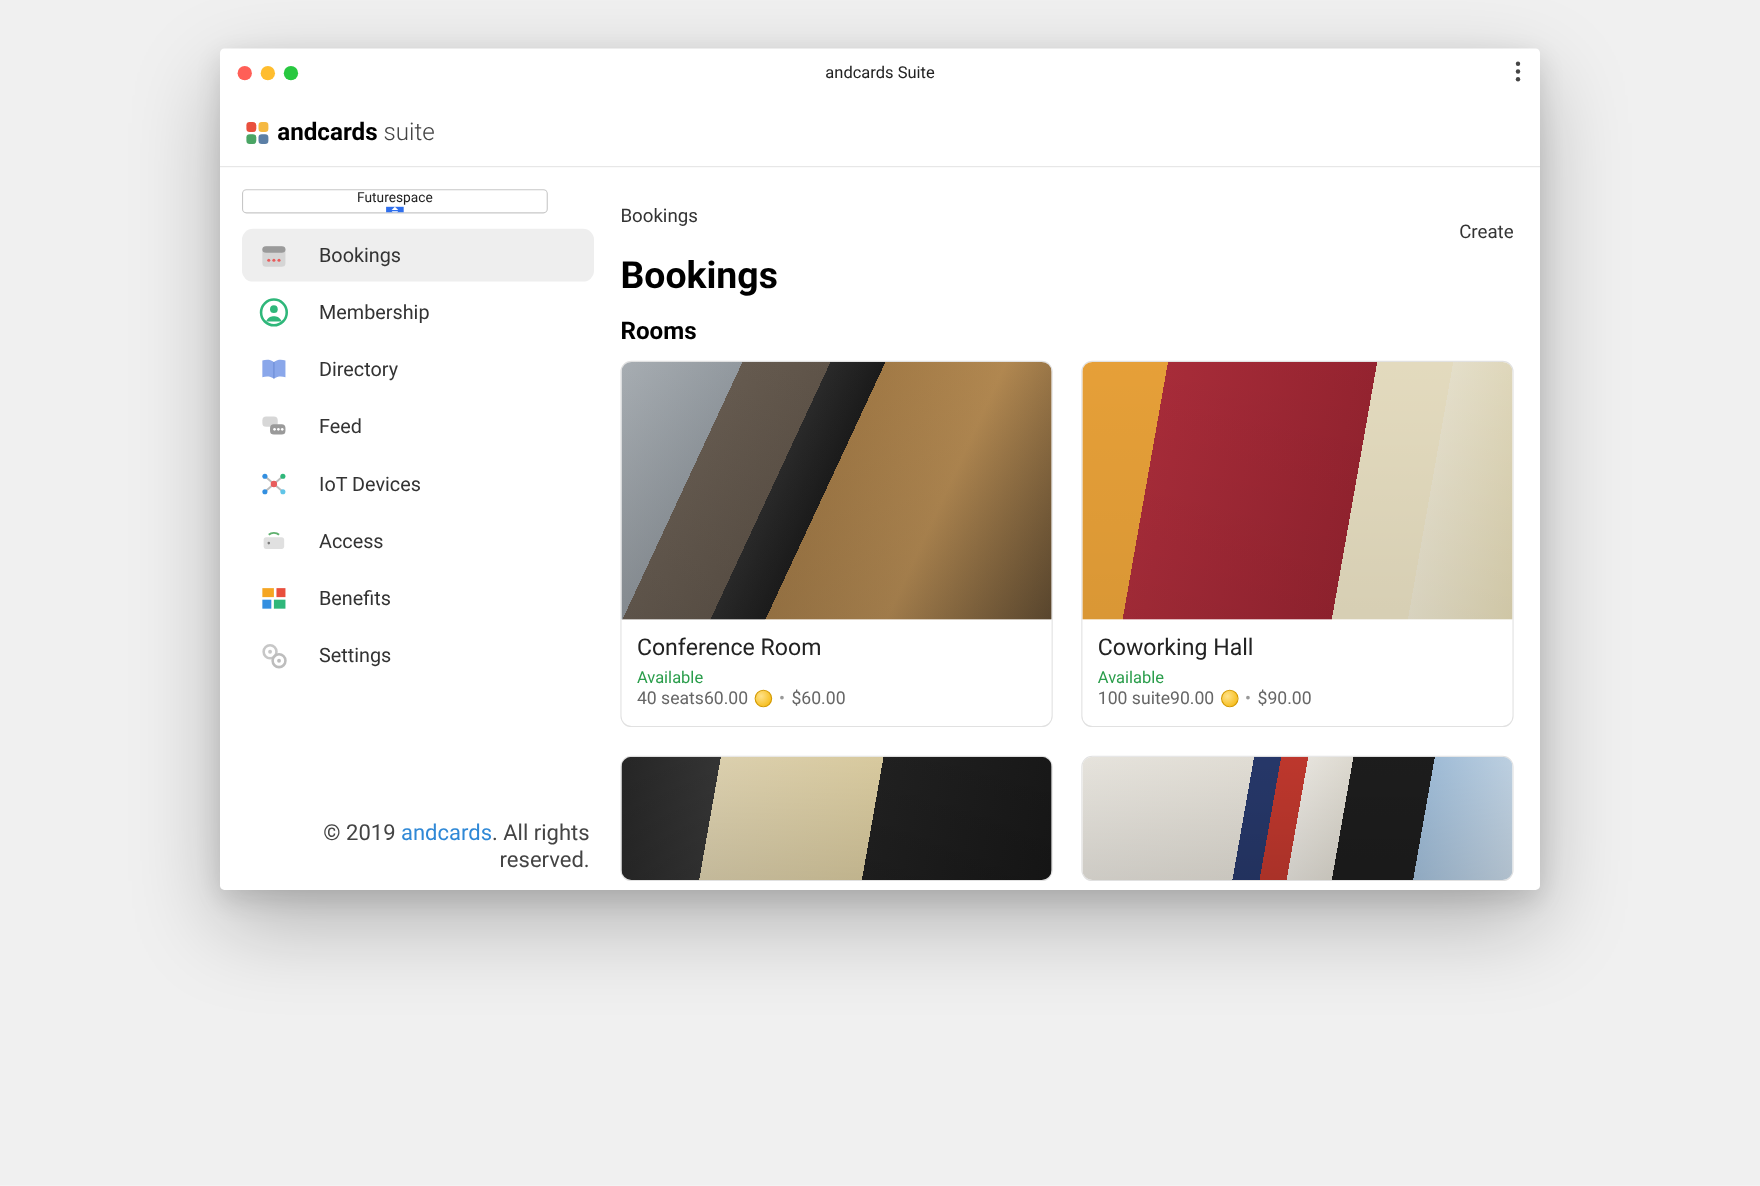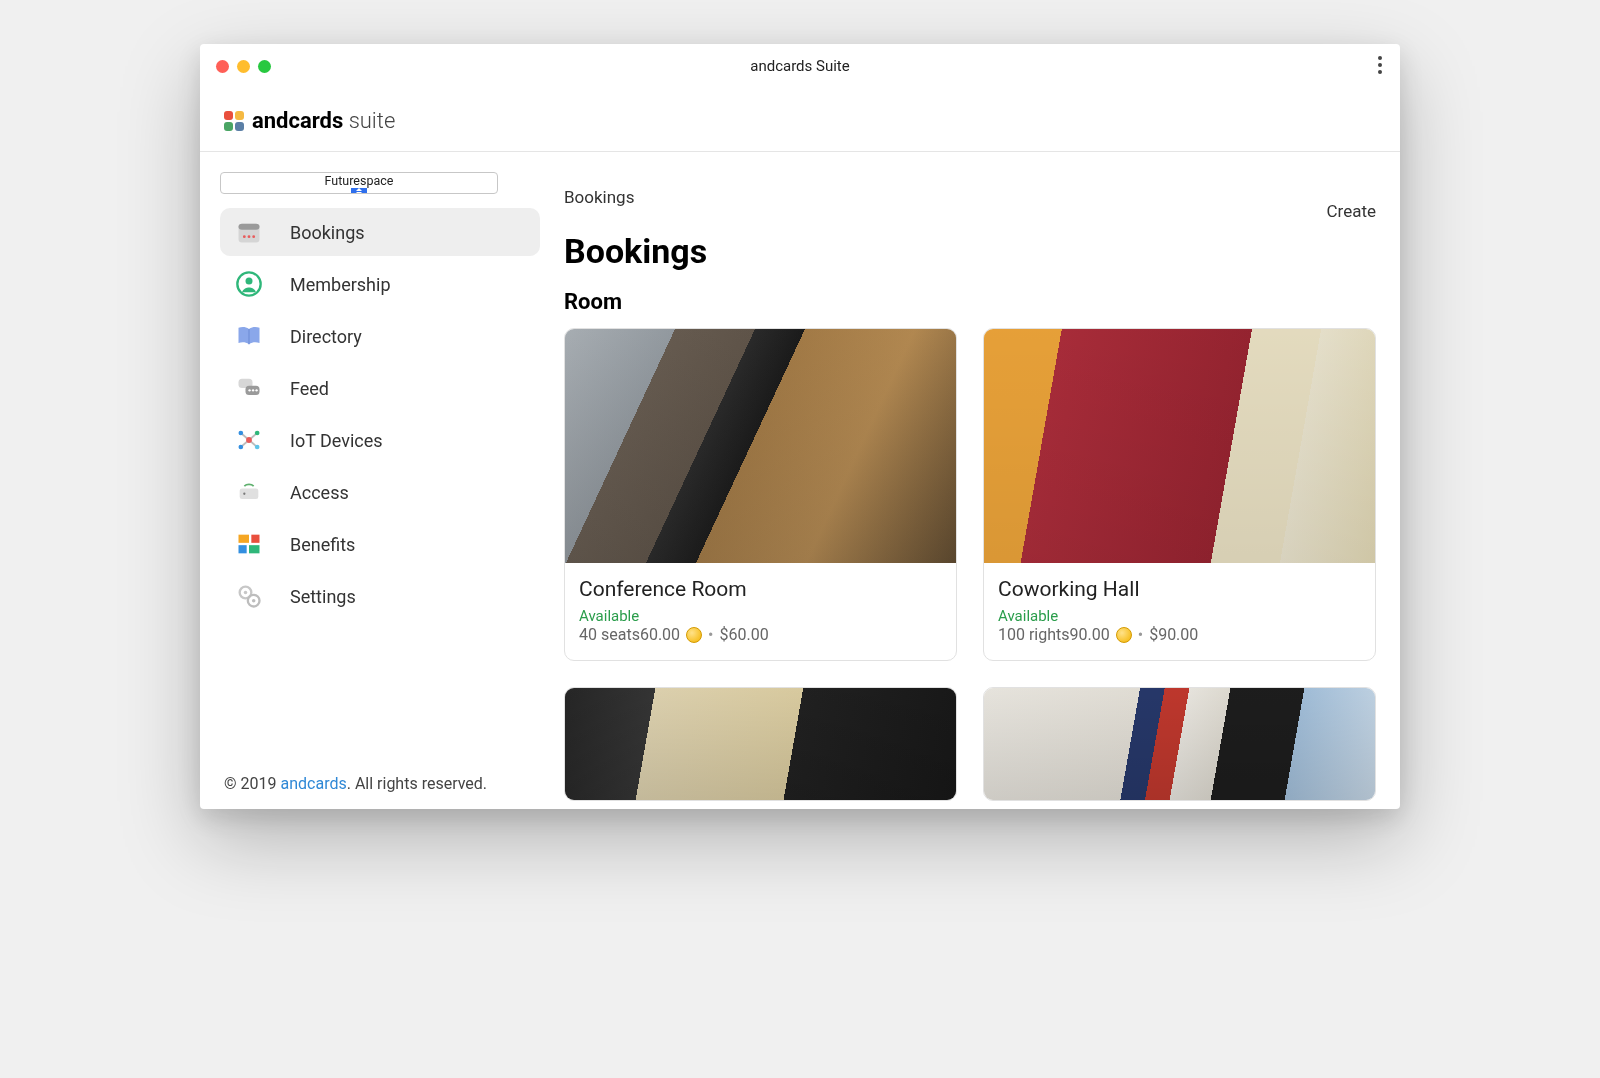--- a/index.html
+++ b/index.html
@@ -104,23 +104,24 @@
   margin-bottom: 4px;
 }
 .nav li.active { background: #eeeeee; }
 .nav .icon {
   width: 30px; height: 30px; margin-right: 26px;
   display: flex; align-items: center; justify-content: center;
 }
 
 .footer {
   margin-top: auto;
-  font-size: 16px;
+  font-size: 20px;
   color: #444;
   padding: 6px 4px;
+  text-align: right;
 }
 .footer a { color: #2f88d6; text-decoration: none; }
 
 .main {
   flex: 1;
   padding: 20px 24px 0 14px;
   overflow: hidden;
   display: flex;
   flex-direction: column;
 }
@@ -321,21 +322,21 @@
         <span>© 2019 </span><a href="#">andcards</a><span>. All rights reserved.</span>
       </div>
     </aside>
 
     <section class="main">
       <div class="crumb-row">
         <span>Bookings</span>
         <span class="create">Create</span>
       </div>
       <h1 class="page-title">Bookings</h1>
-      <h2 class="section-title">Room</h2>
+      <h2 class="section-title">Rooms</h2>
 
       <div class="cards" id="cards">
           <div class="card">
             <div class="photo conf"></div>
             <div class="meta">
               <div class="room-name">Conference Room</div>
               <div class="status">Available</div>
               <div class="bottom">
                 <span>40 seats</span>
                 <span class="price">
@@ -346,21 +347,21 @@
                 </span>
               </div>
             </div>
           </div>
           <div class="card">
             <div class="photo cowork"></div>
             <div class="meta">
               <div class="room-name">Coworking Hall</div>
               <div class="status">Available</div>
               <div class="bottom">
-                <span>100 rights</span>
+                <span>100 suite</span>
                 <span class="price">
                   <span>90.00</span>
                   <span class="coin"></span>
                   <span class="dotsep">•</span>
                   <span>$90.00</span>
                 </span>
               </div>
             </div>
           </div>
           <div class="card partial">

